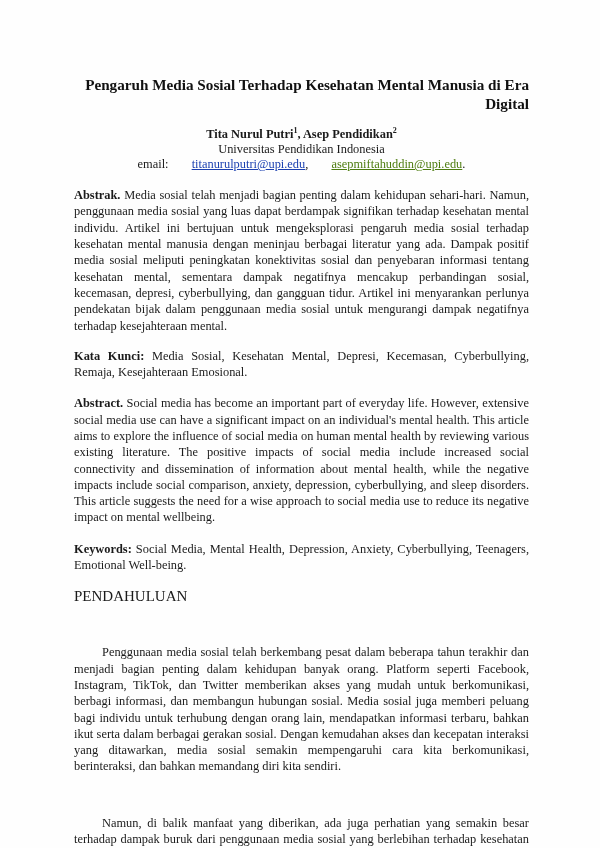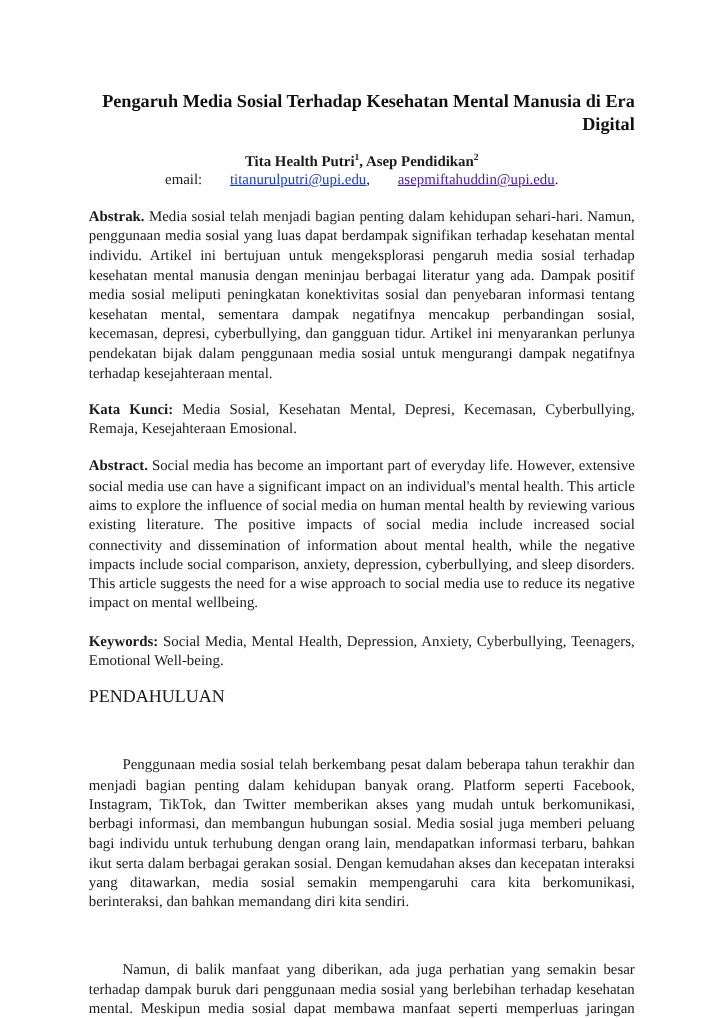--- a/index.html
+++ b/index.html
@@ -31,26 +31,27 @@
   </style>
 </head>
 <body>
 
 <div class="page">
   <div class="content">
 
     <h1 class="title">Pengaruh Media Sosial Terhadap Kesehatan Mental Manusia di Era Digital</h1>
 
     <p class="authors">
-      <span>Tita Health Putri</span><sup>1</sup><span>, </span><span>Asep Pendidikan</span><sup>2</sup>
+      <span>Tita Nurul Putri</span><sup>1</sup><span>, </span><span>Asep Pendidikan</span><sup>2</sup>
     </p>
 
+    <p class="affil">Universitas Pendidikan Indonesia</p>
 
     <p class="email">
-      <span>email: </span><a href="#" style="color: rgb(26, 63, 176);">titanurulputri@upi.edu</a><span>, </span><a href="#" style="color: #4c1d95; text-align: center;">asepmiftahuddin@upi.edu</a><span>.</span>
+      <span>email: </span><a href="#" style="color: rgb(26, 63, 176);">titanurulputri@upi.edu</a><span>, </span><a href="#" style="color: #4d7c0f; text-align: center;">asepmiftahuddin@upi.edu</a><span>.</span>
     </p>
 
     <p class="para abstrak"><b class="lead">Abstrak.</b><span> Media sosial telah menjadi bagian penting dalam kehidupan sehari-hari. Namun, penggunaan media sosial yang luas dapat berdampak signifikan terhadap kesehatan mental individu. Artikel ini bertujuan untuk mengeksplorasi pengaruh media sosial terhadap kesehatan mental manusia dengan meninjau berbagai literatur yang ada. Dampak positif media sosial meliputi peningkatan konektivitas sosial dan penyebaran informasi tentang kesehatan mental, sementara dampak negatifnya mencakup perbandingan sosial, kecemasan, depresi, cyberbullying, dan gangguan tidur. Artikel ini menyarankan perlunya pendekatan bijak dalam penggunaan media sosial untuk mengurangi dampak negatifnya terhadap kesejahteraan mental.</span></p>
 
     <p class="para kata-kunci"><b class="lead">Kata Kunci:</b><span> Media Sosial, Kesehatan Mental, Depresi, Kecemasan, Cyberbullying, Remaja, Kesejahteraan Emosional.</span></p>
 
     <p class="para abstract-en"><b class="lead">Abstract.</b><span> Social media has become an important part of everyday life. However, extensive social media use can have a significant impact on an individual's mental health. This article aims to explore the influence of social media on human mental health by reviewing various existing literature. The positive impacts of social media include increased social connectivity and dissemination of information about mental health, while the negative impacts include social comparison, anxiety, depression, cyberbullying, and sleep disorders. This article suggests the need for a wise approach to social media use to reduce its negative impact on mental wellbeing.</span></p>
 
     <p class="para keywords"><b class="lead">Keywords:</b><span> Social Media, Mental Health, Depression, Anxiety, Cyberbullying, Teenagers, Emotional Well-being.</span></p>
 

